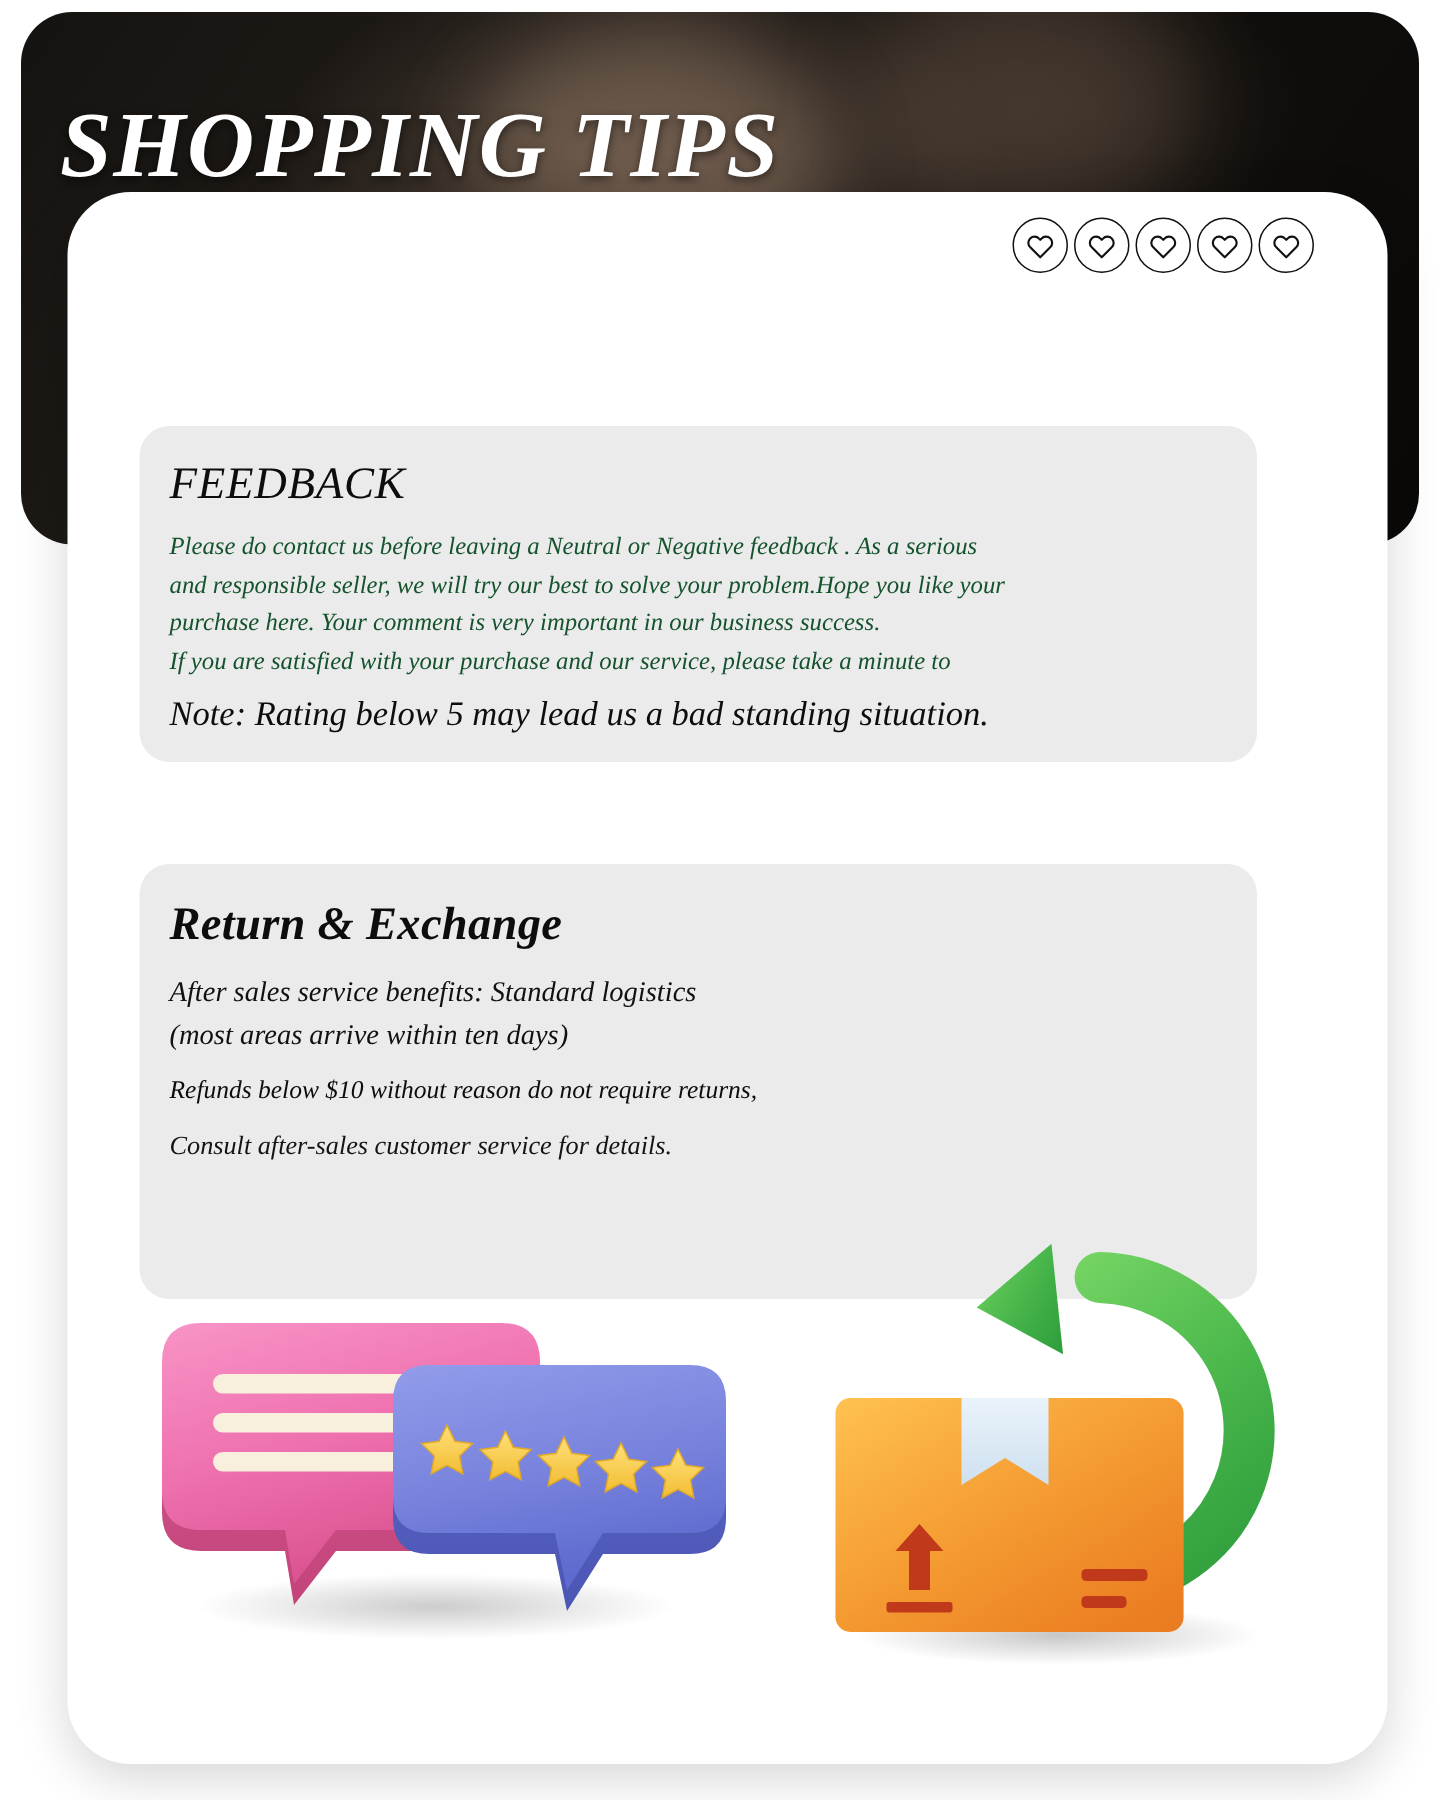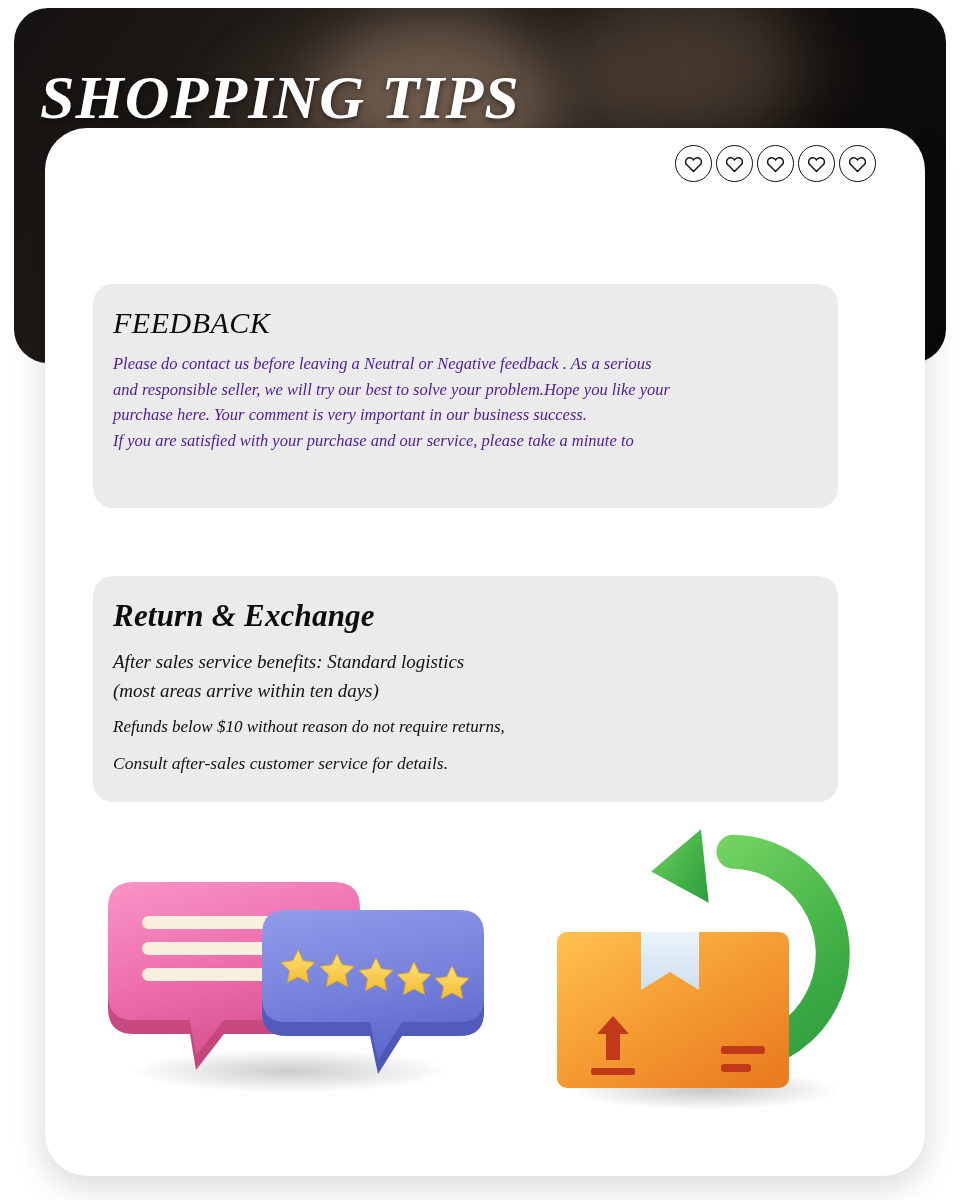--- a/index.html
+++ b/index.html
@@ -110,21 +110,21 @@
     left: 48px;
     top: 156px;
     width: 745px;
     height: 224px;
     padding: 22px 38px 0 20px;
   }
   #return-box {
     left: 48px;
     top: 448px;
     width: 745px;
-    height: 226px;
+    height: 290px;
     padding: 22px 26px 0 20px;
   }
 
   .h-feedback {
     font-family: "Liberation Serif", serif;
     font-size: 30px;
     font-weight: normal;
     color: #0d0d0d;
     letter-spacing: 0.5px;
     margin-bottom: 11px;
@@ -135,21 +135,21 @@
     font-weight: bold;
     color: #0d0d0d;
     letter-spacing: 0.2px;
     margin-bottom: 14px;
   }
 
   .body-sm {
     font-family: "Liberation Serif", serif;
     font-size: 16.5px;
     line-height: 1.56;
-    color: #4c1d95;
+    color: #14532d;
   }
   .body-md {
     font-family: "Liberation Serif", serif;
     font-size: 19px;
     line-height: 1.52;
     color: #111111;
   }
   .body-lg {
     font-family: "Liberation Serif", serif;
     font-size: 17px;
@@ -220,20 +220,21 @@
           </svg>
       </div>
     </div>
 
     <div class="grey-box" id="feedback-box">
       <div class="h-feedback">FEEDBACK</div>
       <div class="body-sm">Please do contact us before leaving a Neutral or Negative feedback . As a serious</div>
       <div class="body-sm">and responsible seller, we will try our best to solve your problem.Hope you like your</div>
       <div class="body-sm">purchase here. Your comment is very important in our business success.</div>
       <div class="body-sm">If you are satisfied with your purchase and our service, please take a minute to</div>
+      <div class="note-line">Note: Rating below 5 may lead us a bad standing situation.</div>
     </div>
 
     <div class="grey-box" id="return-box">
       <div class="h-return">Return &amp; Exchange</div>
       <div class="body-md">After sales service benefits: Standard logistics</div>
       <div class="body-md">(most areas arrive within ten days)</div>
       <div class="body-lg">Refunds below $10 without reason do not require returns,</div>
       <div class="body-sm2">Consult after-sales customer service for details.</div>
     </div>
 

